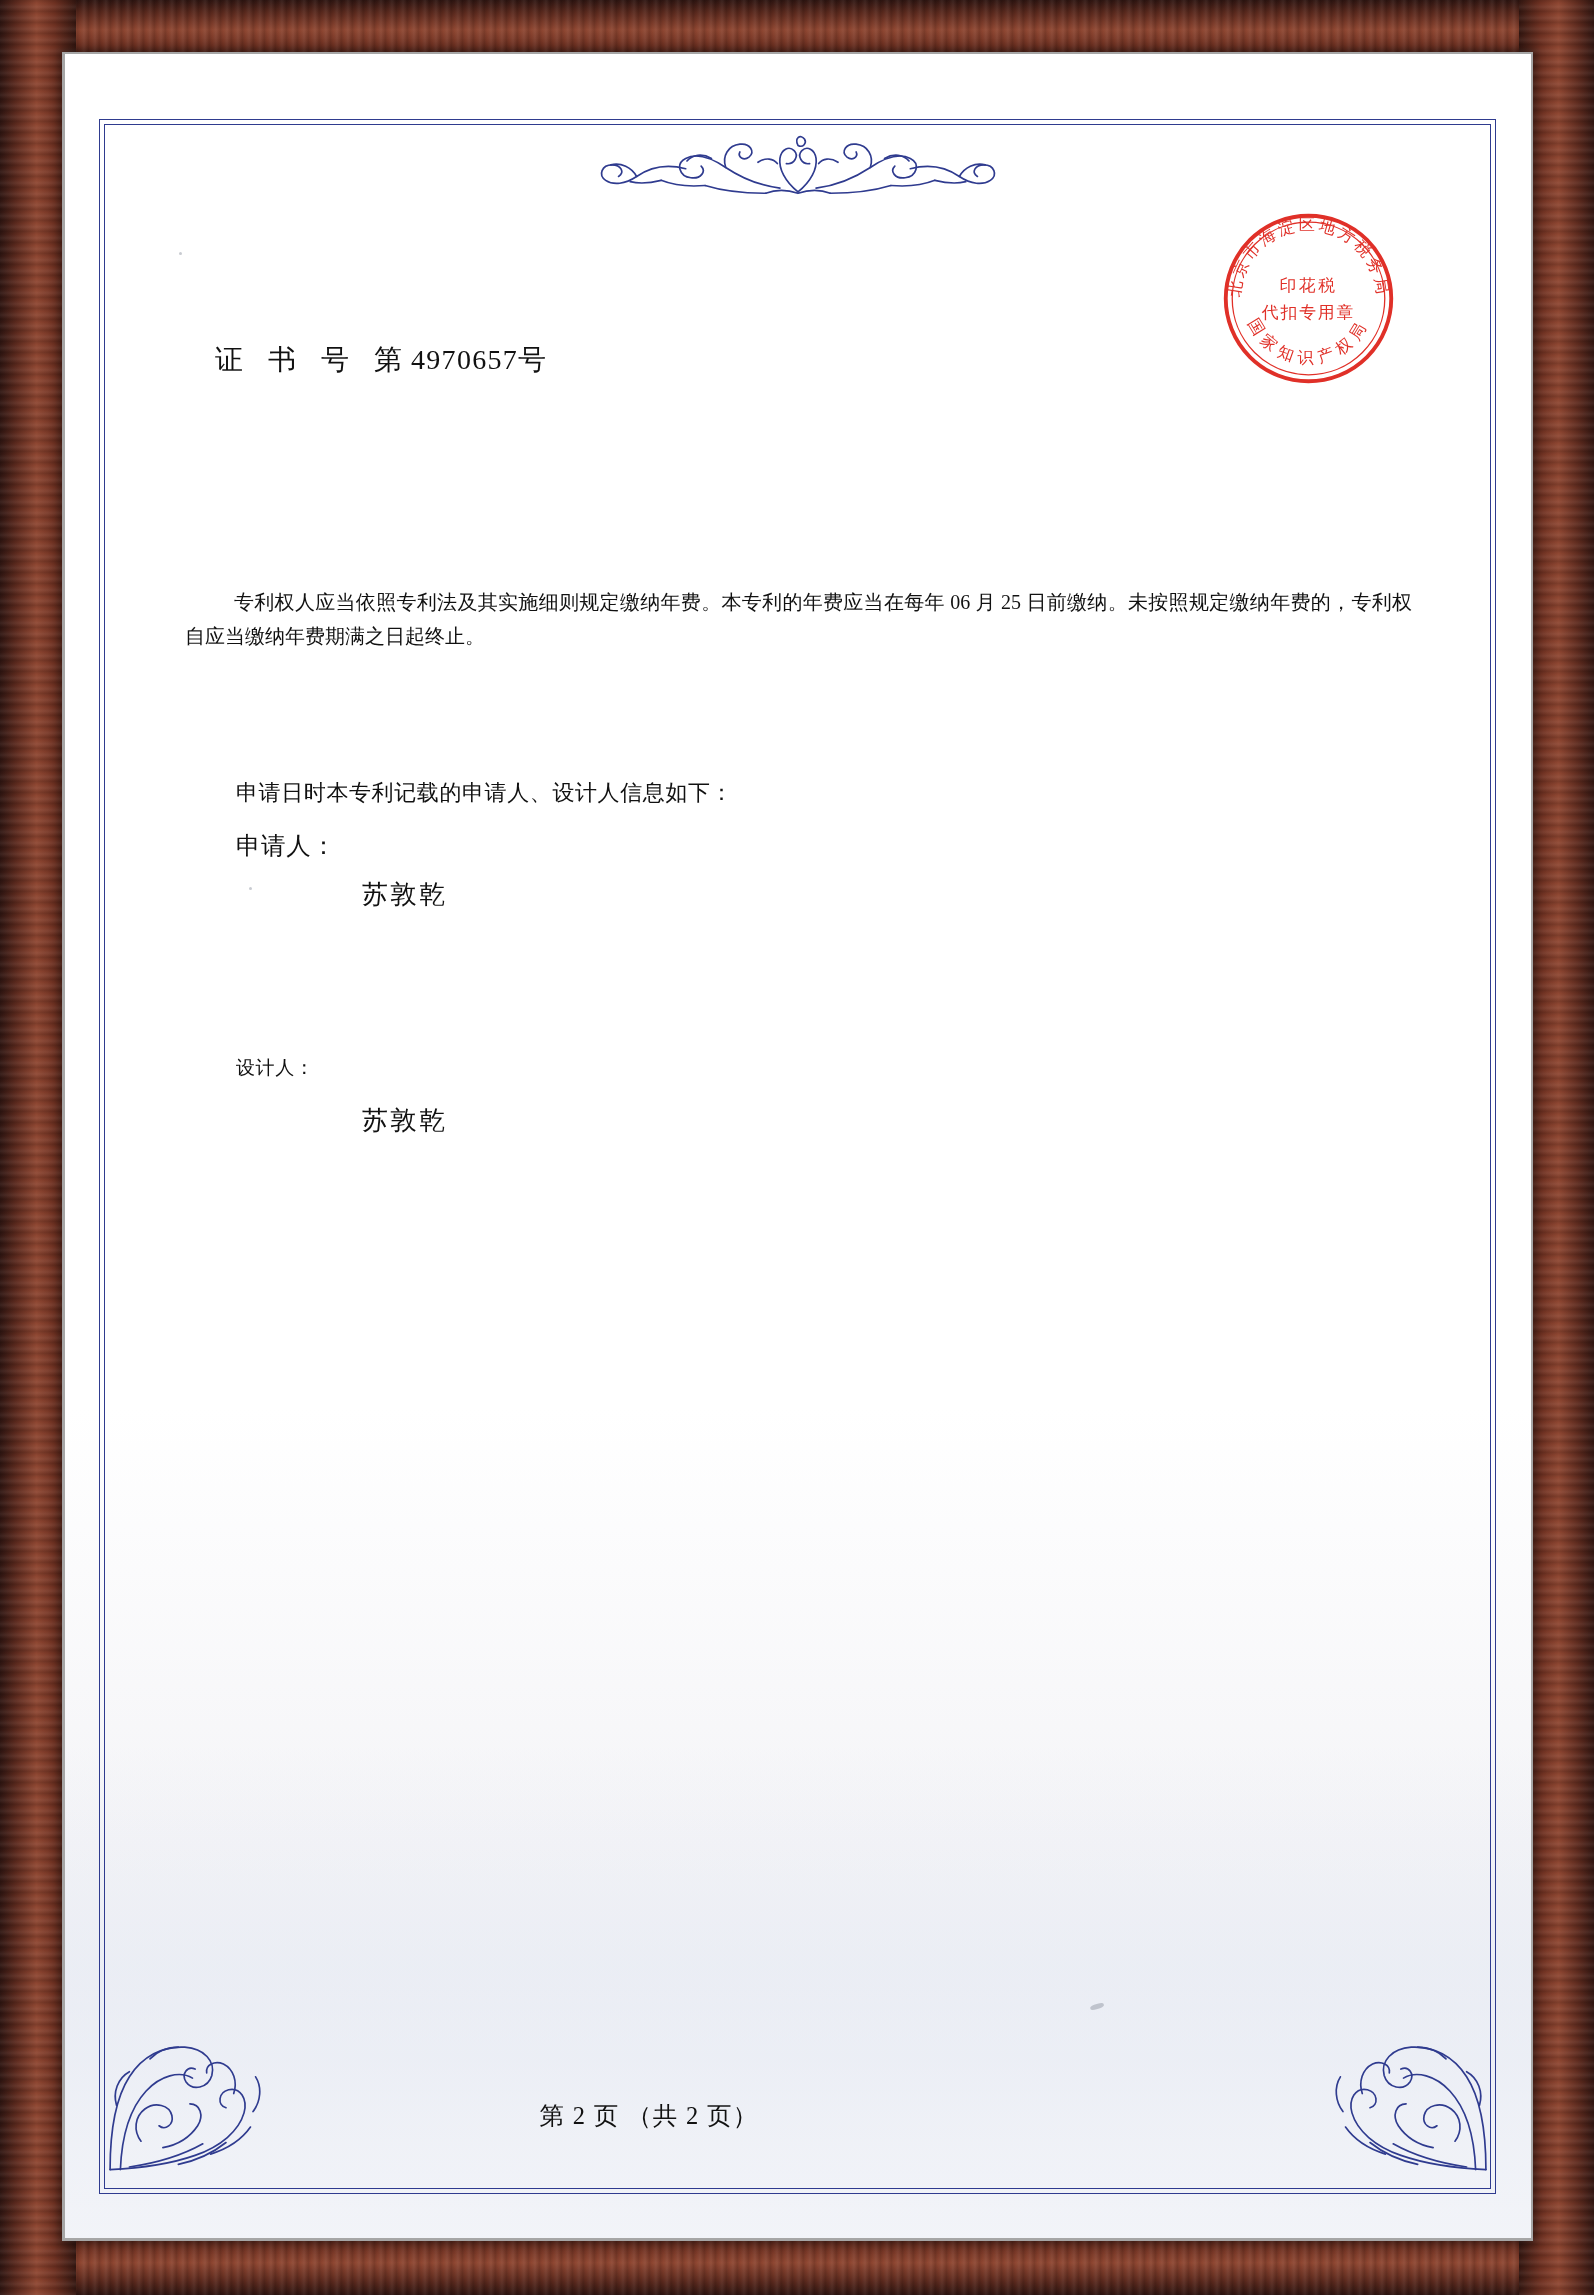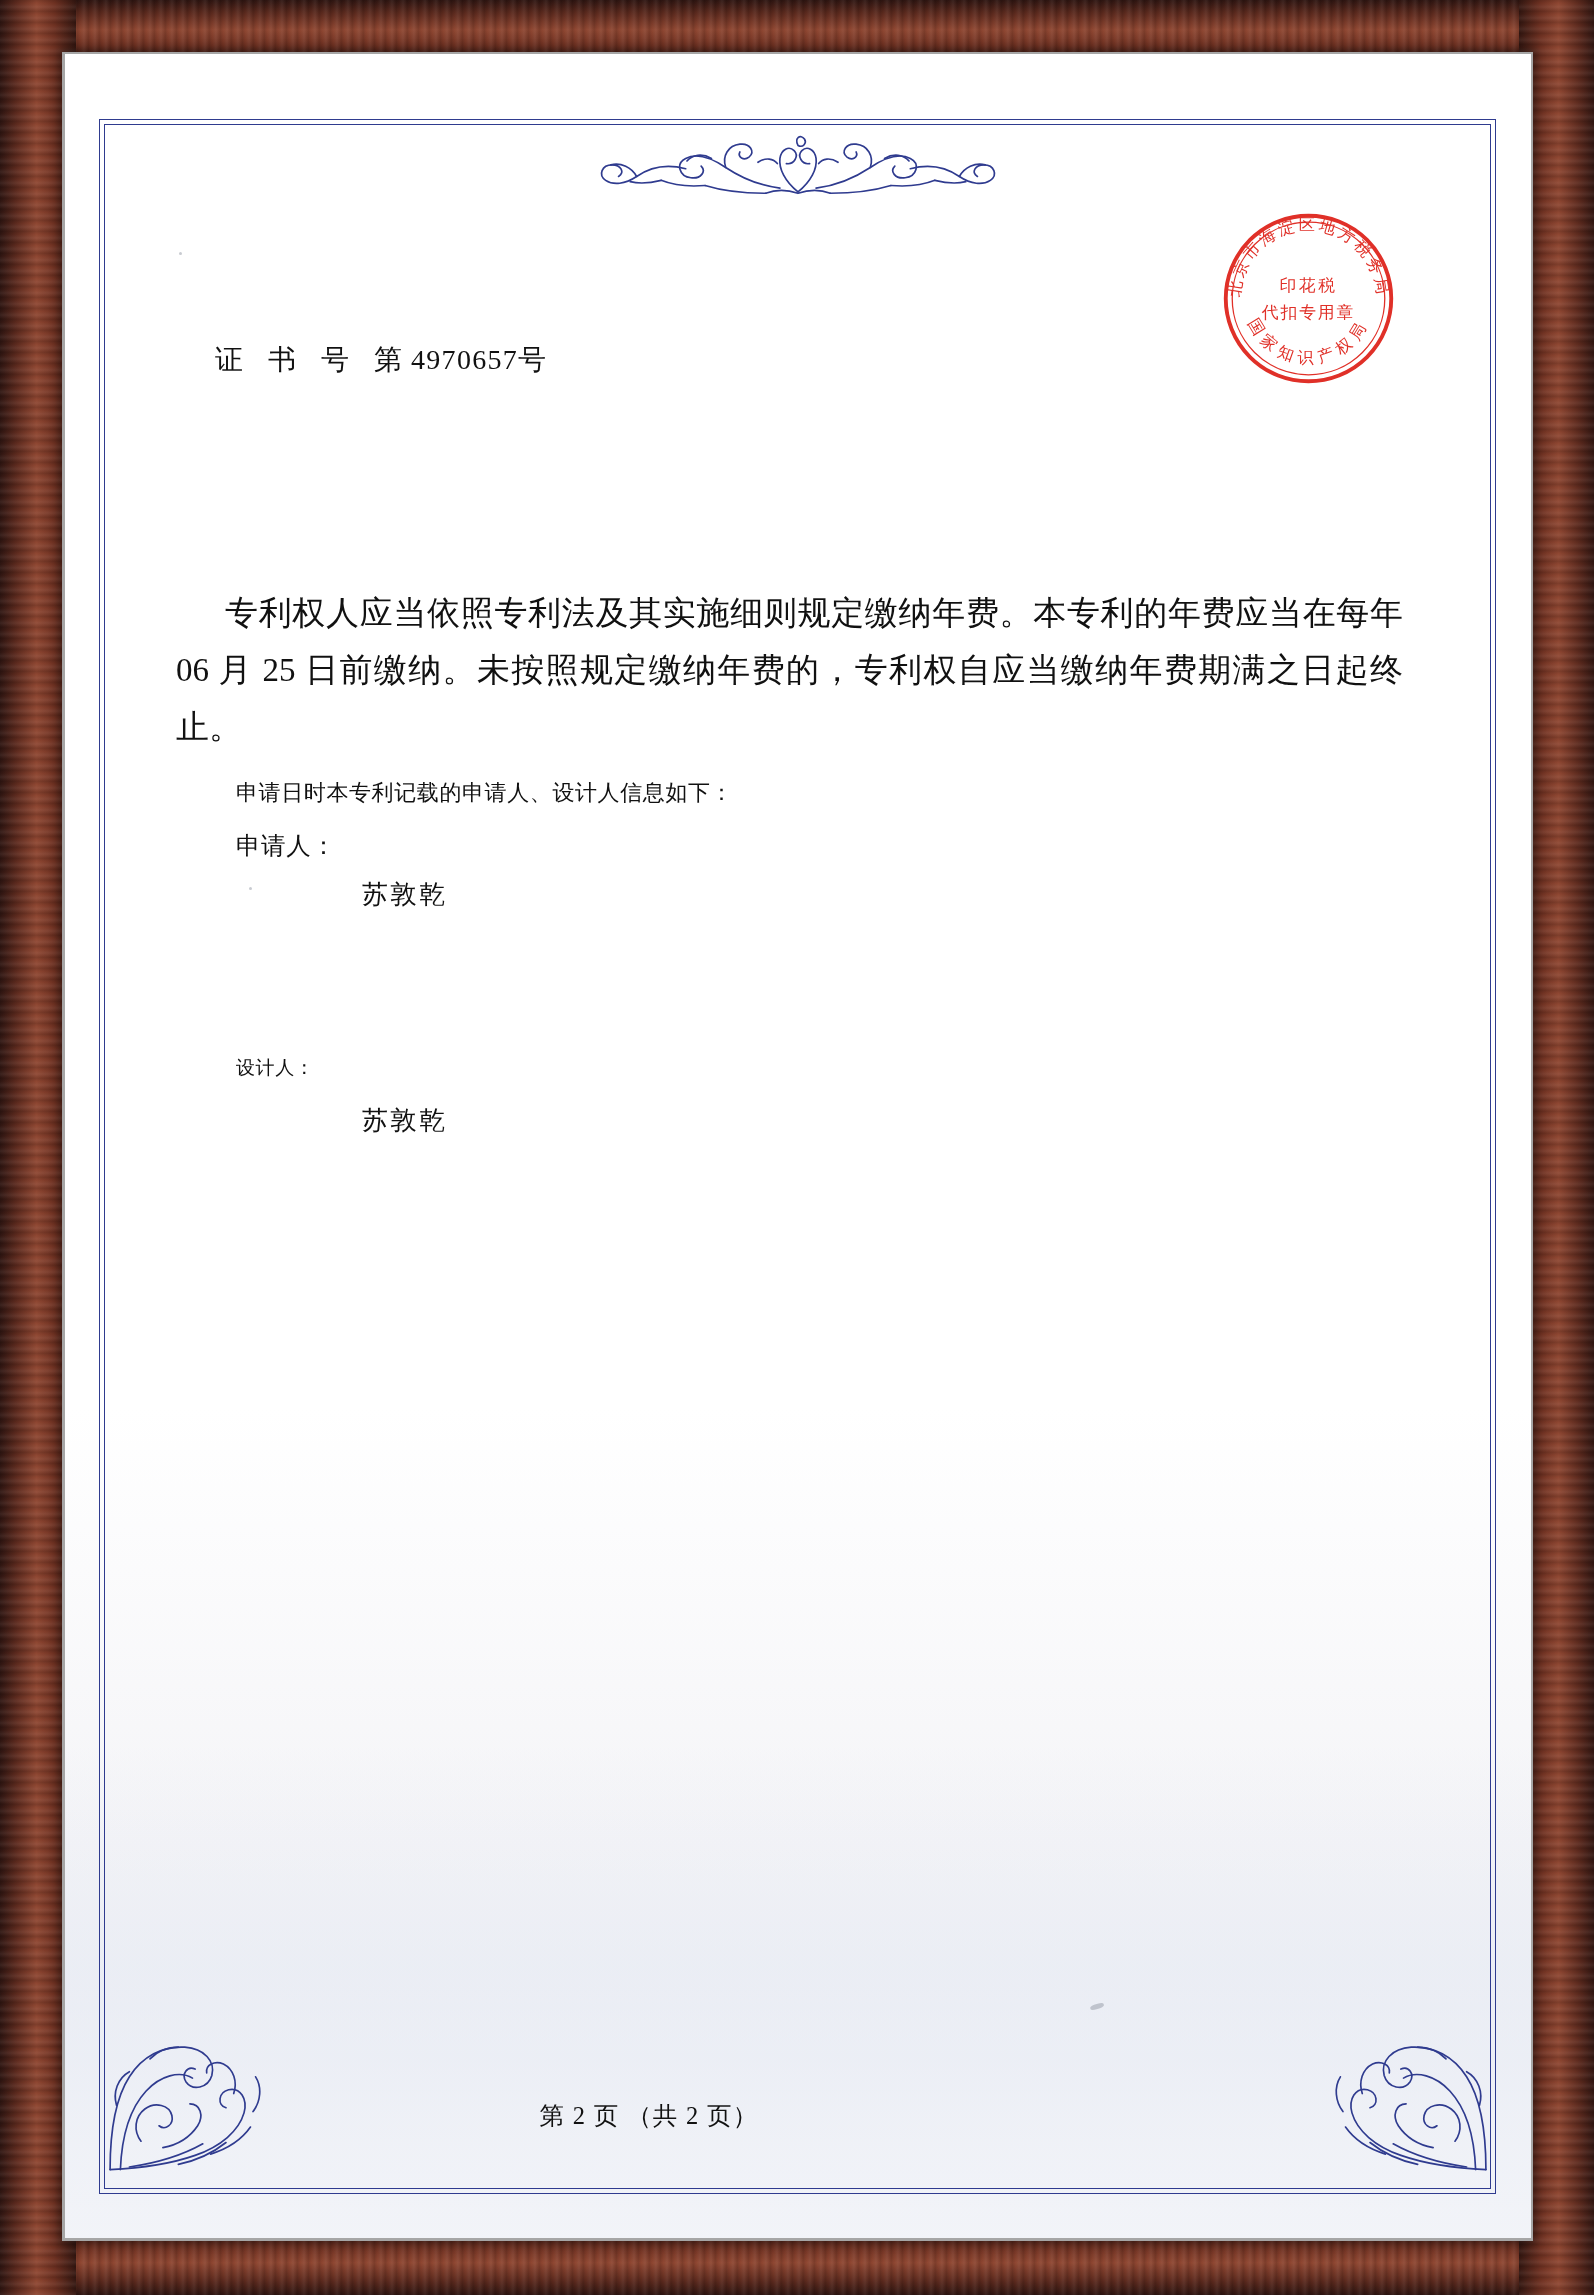--- a/index.html
+++ b/index.html
@@ -130,24 +130,24 @@
     top: 247px;
     font-size: 28px;
     letter-spacing: 1.3px;
     font-family: "Liberation Serif", serif;
     white-space: nowrap;
   }
   .cert-no .sp { letter-spacing: 9px; }
 
   .para {
     position: absolute;
-    left: 111px;
+    left: 120px;
     top: 491px;
     width: 1227px;
-    font-size: 33px;
+    font-size: 20px;
     line-height: 1.72;
     text-align: justify;
     text-indent: 49px;
   }
 
   .line-applicant-head {
     position: absolute;
     left: 171px;
     top: 684px;
     font-size: 22px;

